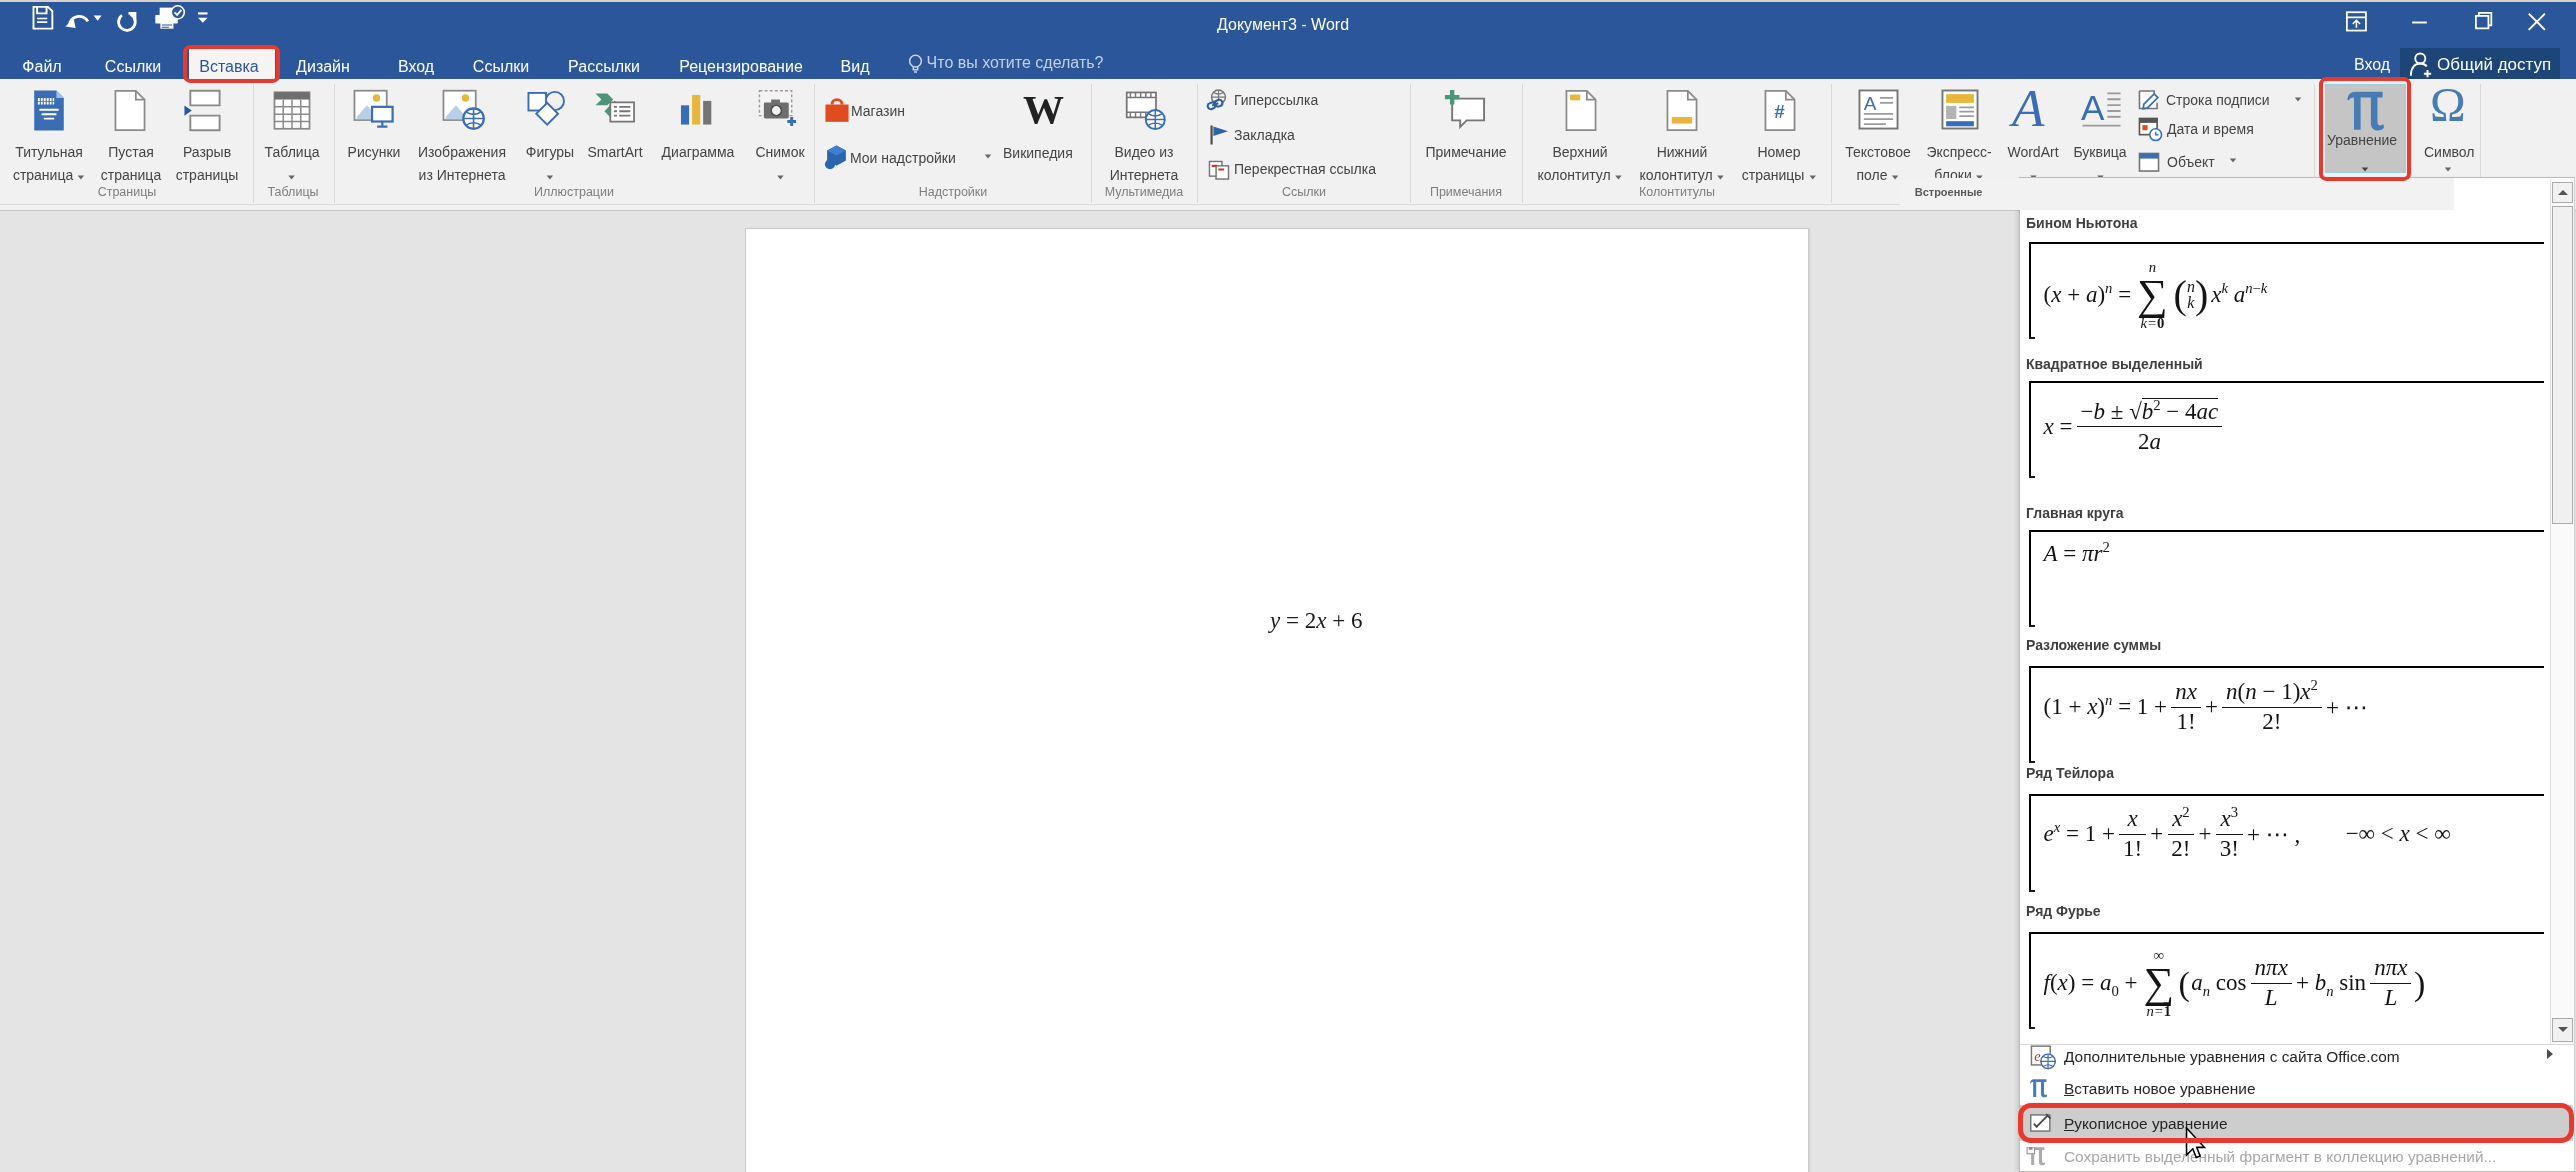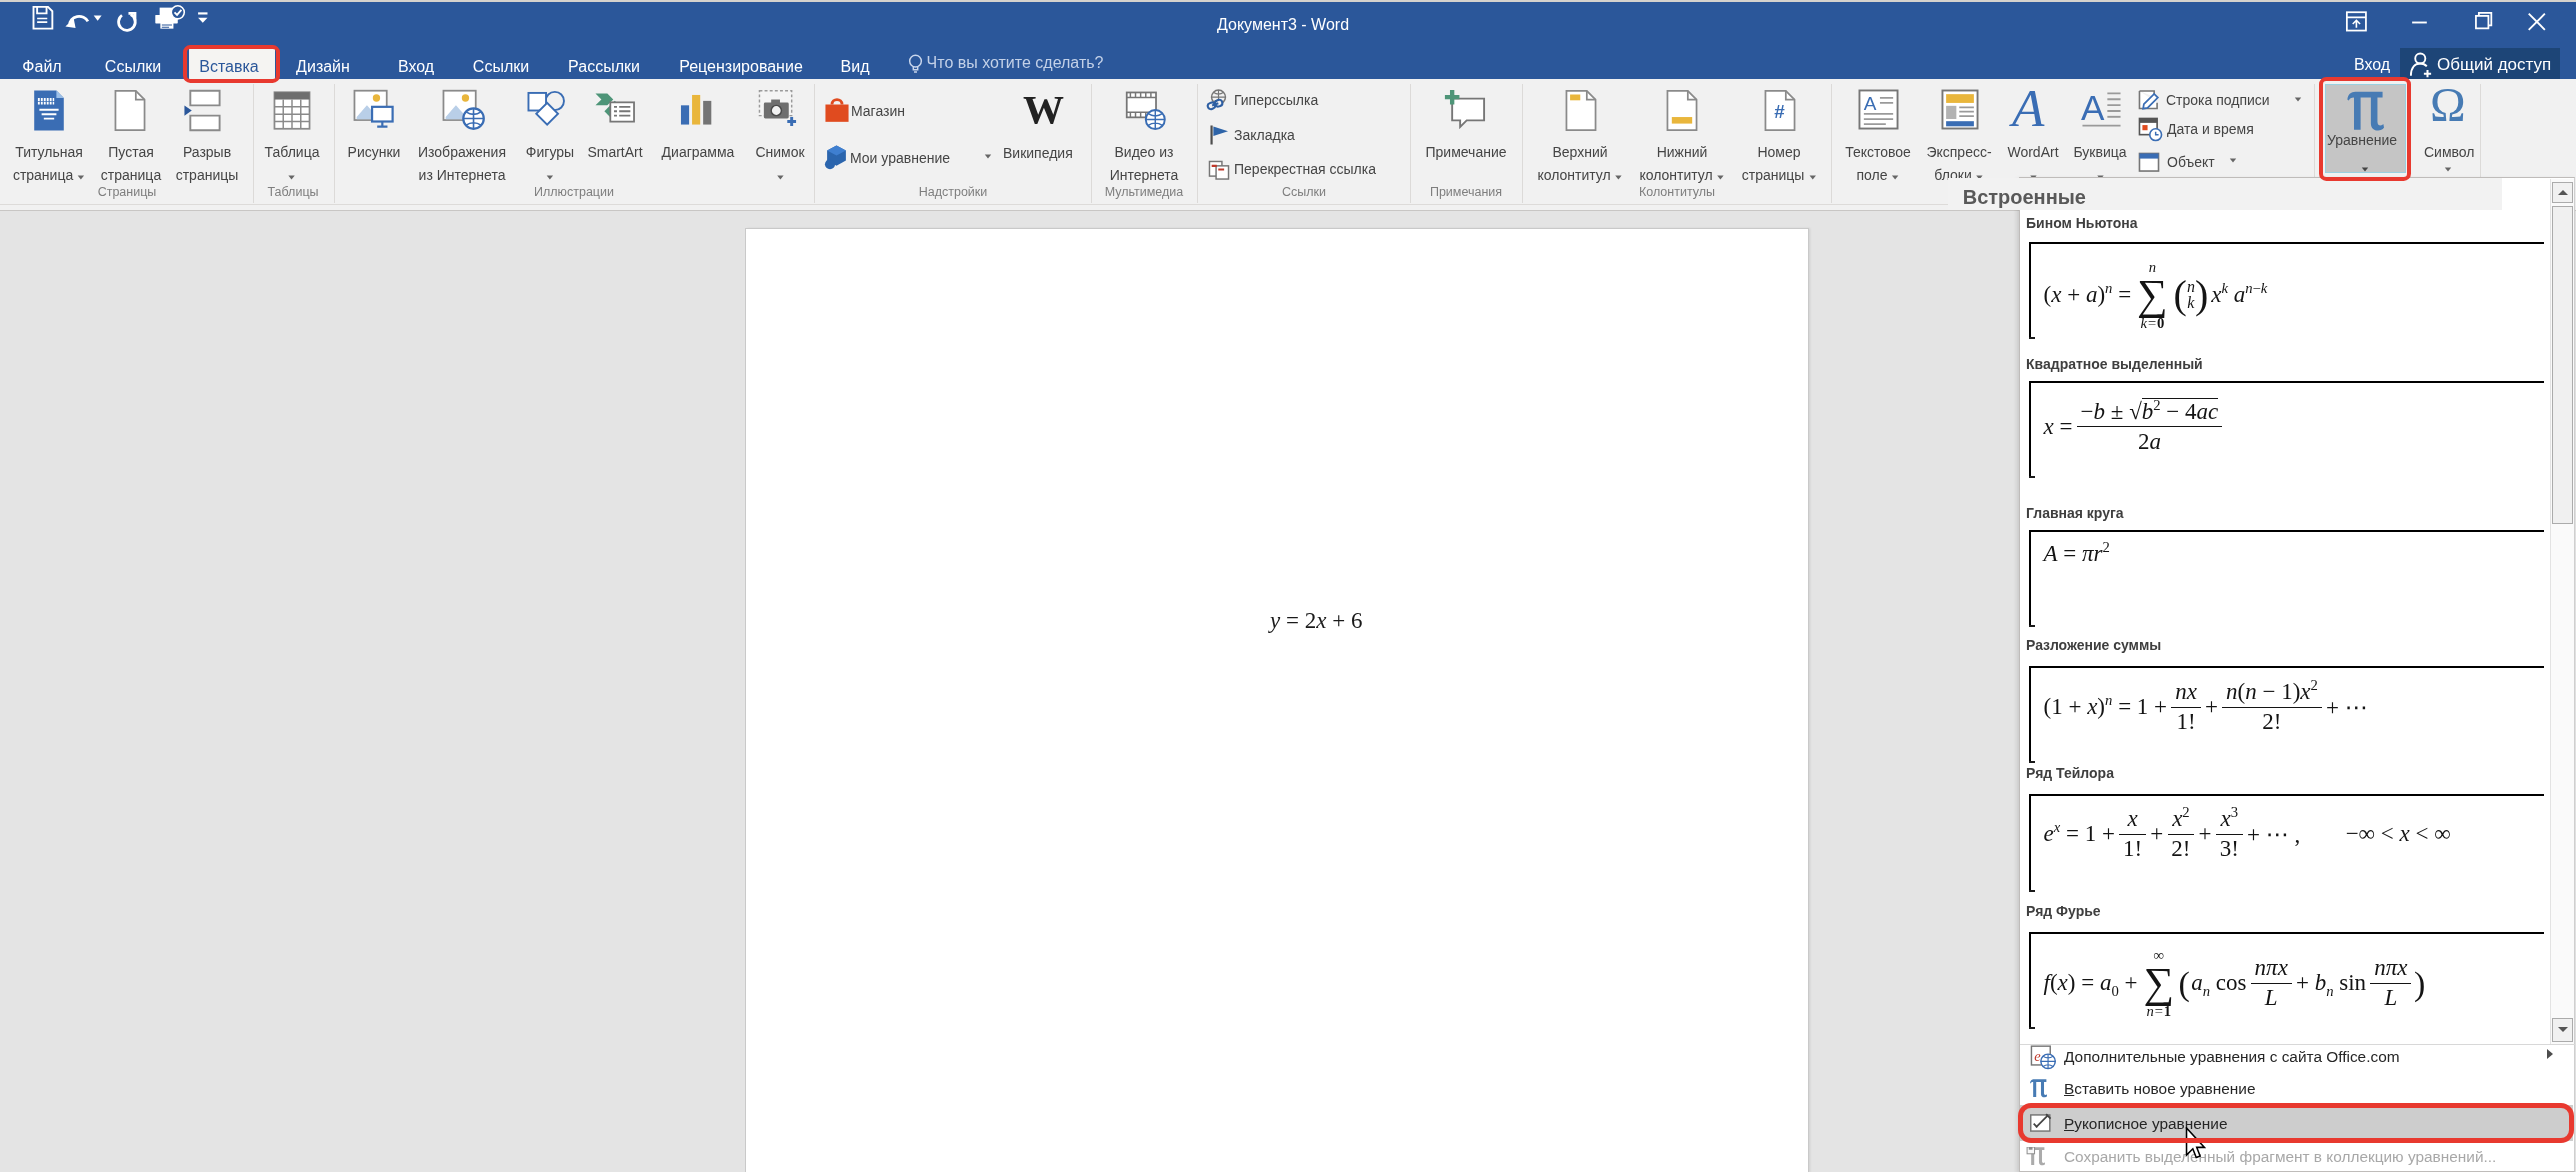--- a/index.html
+++ b/index.html
@@ -12,21 +12,21 @@
 .tab{color:#fff;font-size:16px;white-space:nowrap;top:67px;transform:translate(-50%,-50%)}
 .ribbon{left:0;top:79px;width:2576px;height:132px;background:#f1f1f1;border-bottom:1.5px solid #c8c6c4}
 .gsep{width:0.7px;background:#dcdad8;top:84px;height:119px}
 .glabel{color:#7e7e7e;font-size:12.5px;top:185px;transform:translateX(-50%);white-space:nowrap}
 .blabel{color:#454545;font-size:14px;transform:translateX(-50%);white-space:nowrap;line-height:23px;text-align:center;top:141px}
 .btxt{color:#454545;font-size:14px;white-space:nowrap}
 .docarea{left:0;top:213px;width:2576px;height:960px;background:#e4e4e4}
 .page{left:745px;top:228px;width:1064px;height:945px;background:#fff;border:0.7px solid #c9c9c9;border-bottom:none;box-shadow:1.5px 0 2.2px rgba(0,0,0,0.08)}
 .eq{font-family:"Liberation Serif",serif;color:#1a1a1a}
 .panel{left:2019px;top:177px;width:556px;height:995px;background:#fff;border:0.7px solid #bfbcba;border-right:0.7px solid #cfcfcf;box-shadow:-2.2px 2.2px 4.4px rgba(0,0,0,0.12)}
-.phead{left:1948px;top:178px;width:554px;height:32px;background:#f2f2f2;color:#595959;font-size:20px;font-weight:bold}
+.phead{left:1900px;top:178px;width:554px;height:32px;background:#f2f2f2;color:#595959;font-size:11px;font-weight:bold}
 .eqtitle{left:2026px;color:#3f3f3f;font-size:14px;font-weight:bold;transform:translateY(-50%);white-space:nowrap}
 .eqbox-t{left:2029px;width:515px;height:2.2px;background:#000}
 .eqbox-l{left:2029px;width:2.2px;height:97px;background:#000}
 .eqbox-c{left:2029px;width:5.9px;height:2.2px;background:#1a1a1a}
 .redbox{border:4.4px solid #e8392f;border-radius:7.3px;z-index:60}
 .arrow-dn{display:inline-block;width:0;height:0;border-left:4.4px solid transparent;border-right:4.4px solid transparent;border-top:5.1px solid #4d4d4d}
 .menuitem{left:2020px;width:553px;color:#262626;font-size:15.4px}
 u{text-decoration:underline}
 .eqrow{display:flex;align-items:center;font-family:"Liberation Serif",serif;font-style:normal;font-size:23px;color:#141414;white-space:nowrap}
 .eqrow .mi{padding:0 1.5px}
@@ -218,21 +218,21 @@
 <svg class="a" style="left:824px;top:97px" width="26" height="28" viewBox="0 0 36 38">
   <path d="M2 10 h32 v24 h-32 z" fill="#e04b1f"></path>
   <path d="M11 10 c0 -9 14 -9 14 0" fill="none" stroke="#e04b1f" stroke-width="4"></path>
 </svg>
 <div class="a btxt" style="left:851px;top:103px">Магазин</div>
 <svg class="a" style="left:824px;top:144px" width="25" height="26" viewBox="0 0 34 36">
   <path d="M17 2 l13 7 v14 l-13 7 -13 -7 v-14 z" fill="#2b65ad"></path>
   <path d="M17 2 l13 7 -13 7 -13 -7 z" fill="#3f7fd0"></path>
   <circle cx="8" cy="28" r="7" fill="#2b65ad"></circle>
 </svg>
-<div class="a btxt" style="left:850px;top:150px">Мои уравнение</div>
+<div class="a btxt" style="left:850px;top:150px">Мои надстройки</div>
 <span class="a arrow-dn" style="left:984px;top:154px;transform:scale(0.8);border-top-color:#666"></span>
 <div class="a" style="left:1023px;top:91px;width:41px;height:37px;font-family:'Liberation Serif',serif;font-size:41px;color:#222;font-weight:bold;line-height:37px">W</div>
 <div class="a btxt" style="left:1003px;top:145px">Википедия</div>
 
 <svg class="a" style="left:1125px;top:91px" width="43" height="41" viewBox="0 0 58 56">
   <rect x="2" y="2" width="40" height="34" fill="#fff" stroke="#767676" stroke-width="2.4"></rect>
   <path d="M2 9 h40 M2 29 h40" stroke="#767676" stroke-width="2"></path>
   <path d="M7 2 v7 M14 2 v7 M21 2 v7 M28 2 v7 M35 2 v7 M7 29 v7 M14 29 v7 M21 29 v7 M28 29 v7 M35 29 v7" stroke="#767676" stroke-width="2"></path>
   <g stroke="#3a6db4" fill="#fff">
     <circle cx="41" cy="39" r="13" stroke-width="2.6"></circle>

